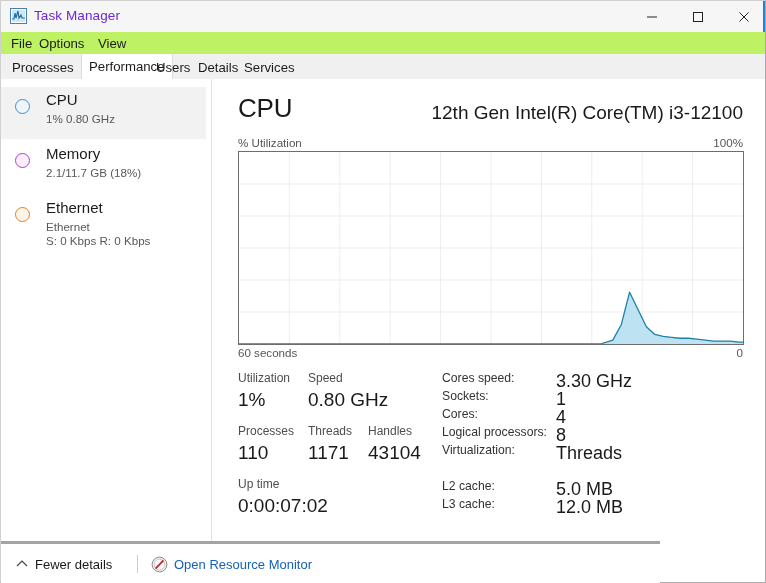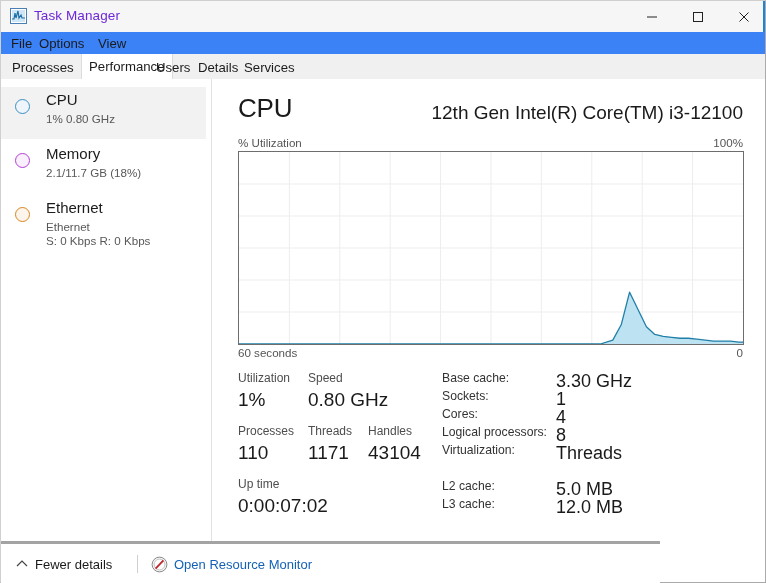--- a/index.html
+++ b/index.html
@@ -55,21 +55,21 @@
     display: flex; align-items: center; justify-content: center;
   }
   .winbtn svg { display: block; }
   #btn-min { left: 628px; }
   #btn-max { left: 674px; }
   #btn-close { left: 720px; }
   
   .menubar {
     position: absolute; left: 0; top: 31px;
     width: 764px; height: 22px;
-    background: #3b82f6;
+    background: #bef264;
   }
   .menu-item {
     position: absolute; top: 3px;
     font-size: 13.2px; color: #1b1b1b;
     padding: 1px 5px;
     white-space: nowrap;
   }
   #menu-file    { left: 5px;  }
   #menu-options { left: 33px; }
   #menu-view    { left: 92px; }
@@ -347,21 +347,21 @@
     <div class="stat-label" id="sl-proc">Processes</div>
     <div class="stat-value" id="sv-proc">110</div>
     <div class="stat-label" id="sl-thr">Threads</div>
     <div class="stat-value" id="sv-thr">1171</div>
     <div class="stat-label" id="sl-hnd">Handles</div>
     <div class="stat-value" id="sv-hnd">43104</div>
     <div class="stat-label" id="sl-up">Up time</div>
     <div class="stat-value" id="sv-up">0:00:07:02</div>
 
     <div class="spec-row" style="top:292px">
-      <span class="spec-key">Base cache:</span>
+      <span class="spec-key">Cores speed:</span>
       <span class="spec-val">3.30 GHz</span>
     </div>
     <div class="spec-row" style="top:310px">
       <span class="spec-key">Sockets:</span>
       <span class="spec-val">1</span>
     </div>
     <div class="spec-row" style="top:328px">
       <span class="spec-key">Cores:</span>
       <span class="spec-val">4</span>
     </div>

